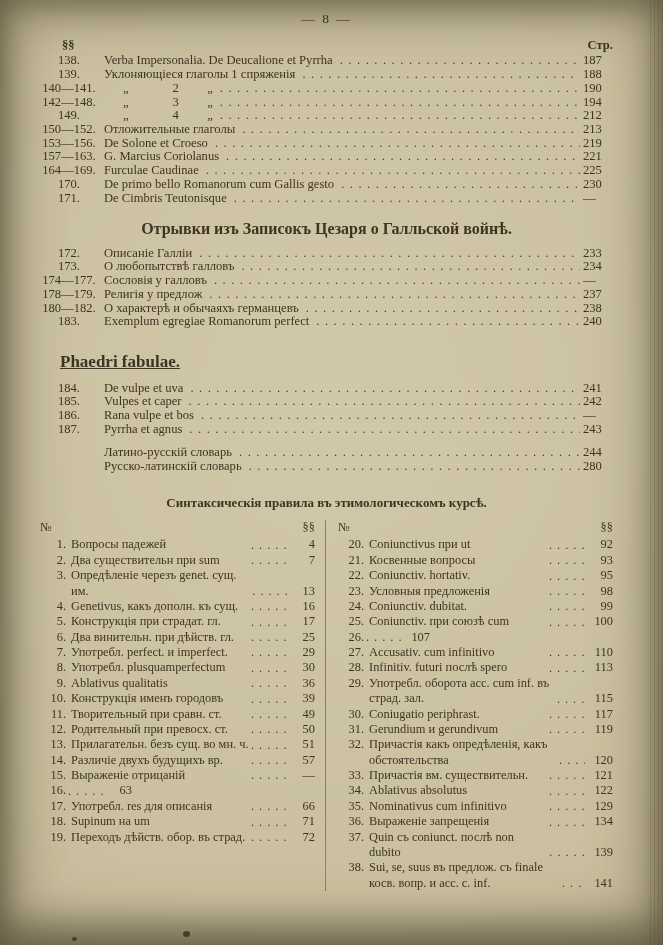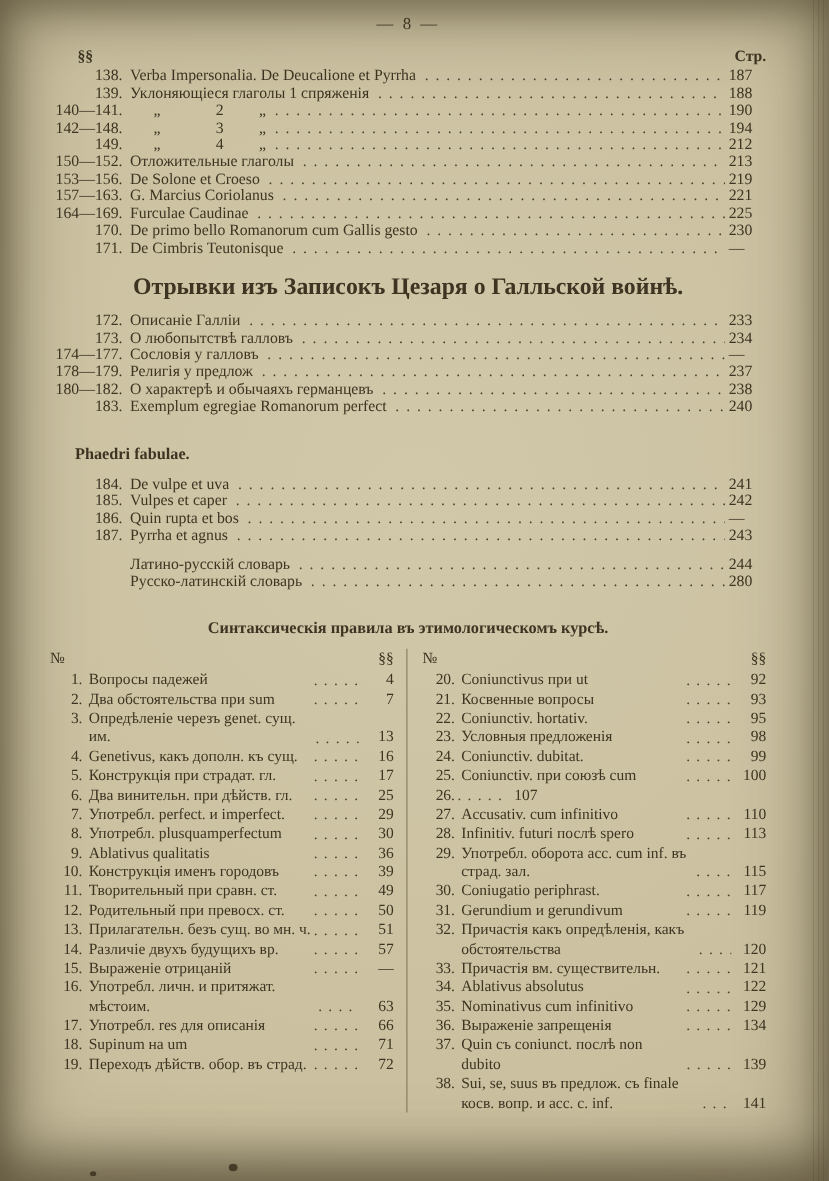--- a/index.html
+++ b/index.html
@@ -14,26 +14,26 @@
                inset 0 -20px 32px rgba(58,48,28,.4),
                inset 0 10px 22px rgba(60,50,30,.28);}
   .edge-right{position:absolute;top:0;right:0;bottom:0;width:14px;z-index:5;opacity:.45;
     background:repeating-linear-gradient(to left, rgba(90,78,52,.5) 0 1px, rgba(0,0,0,0) 1px 4px);}
   .speck{position:absolute;background:#2e2617;border-radius:50%;z-index:5;opacity:.8;}
   .page{position:relative;z-index:1;padding:12px 50px 0 40px;font-size:12.6px;line-height:1.09;}
   .pageno{text-align:center;font-size:13.5px;letter-spacing:2px;margin-bottom:12px;}
   .tophead{display:flex;justify-content:space-between;font-weight:bold;margin-bottom:2px;}
   .tophead .lead-label{padding-left:22px;}
   .row{display:flex;align-items:baseline;}
-  .num{flex:0 0 58px;text-align:right;white-space:pre;}
+  .num{flex:0 0 58px;text-align:center;white-space:pre;}
   .title{margin-left:6px;white-space:pre-wrap;}
   .leader{flex:1 1 12px;min-width:10px;overflow:hidden;white-space:nowrap;letter-spacing:5.5px;margin:0 3px 0 7px;color:#4a4030;}
   .pg{flex:0 0 30px;text-align:left;white-space:pre;}
-  .center-head{text-align:center;font-weight:bold;font-size:19px;margin:15px 0 9px;}
-  .left-head{font-weight:bold;font-size:13px;margin:24px 0 10px 20px;}
+  .center-head{text-align:center;font-weight:bold;font-size:16px;margin:15px 0 9px;}
+  .left-head{font-weight:bold;font-size:17px;margin:24px 0 10px 20px;text-decoration:underline;}
   .dict{margin-top:10px;}
   .syntax-head{margin-top:22px;margin-bottom:10px;font-size:13px;}
   .cols{display:flex;margin-top:2px;font-size:12.4px;line-height:1.24;}
   .col{flex:1 1 0;min-width:0;}
   .col.left{padding-right:10px;border-right:1px solid rgba(88,76,50,.55);}
   .col.right{padding-left:12px;}
   .colhead{display:flex;justify-content:space-between;margin-bottom:2px;}
   .srow{display:flex;}
   .snum{flex:0 0 26px;text-align:right;white-space:pre;}
   .stitle{flex:1 1 auto;margin-left:5px;white-space:pre-wrap;}
@@ -193,21 +193,21 @@
 
         <div class="row">
           <span class="num">185.</span>
           <span class="title">Vulpes et caper</span>
           <span class="leader">........................................................................................................................</span>
           <span class="pg">242</span>
         </div>
 
         <div class="row">
           <span class="num">186.</span>
-          <span class="title">Quin rupta et bos</span>
+          <span class="title">Rana vulpe et bos</span>
           <span class="leader">........................................................................................................................</span>
           <span class="pg">—</span>
         </div>
 
         <div class="row">
           <span class="num">187.</span>
           <span class="title">Pyrrha et agnus</span>
           <span class="leader">........................................................................................................................</span>
           <span class="pg">243</span>
         </div>
@@ -243,21 +243,21 @@
 
             <div class="srow">
               <span class="snum">1.</span>
               <span class="stitle">Вопросы падежей</span>
               <span class="sleader">........................................</span>
               <span class="spg">4</span>
             </div>
 
             <div class="srow">
               <span class="snum">2.</span>
-              <span class="stitle">Два обстоятельства при sum</span>
+              <span class="stitle">Два существительн при sum</span>
               <span class="sleader">........................................</span>
               <span class="spg">7</span>
             </div>
 
             <div class="srow">
               <span class="snum">3.</span>
               <span class="stitle">Опредѣленіе черезъ genet. сущ. им.</span>
               <span class="sleader">........................................</span>
               <span class="spg">13</span>
             </div>
@@ -341,21 +341,20 @@
 
             <div class="srow">
               <span class="snum">15.</span>
               <span class="stitle">Выраженіе отрицаній</span>
               <span class="sleader">........................................</span>
               <span class="spg">—</span>
             </div>
 
             <div class="srow">
               <span class="snum">16.</span>
-              <span class="stitle">Употребл. личн. и притяжат. мѣстоим.</span>
               <span class="sleader">........................................</span>
               <span class="spg">63</span>
             </div>
 
             <div class="srow">
               <span class="snum">17.</span>
               <span class="stitle">Употребл. res для описанія</span>
               <span class="sleader">........................................</span>
               <span class="spg">66</span>
             </div>

